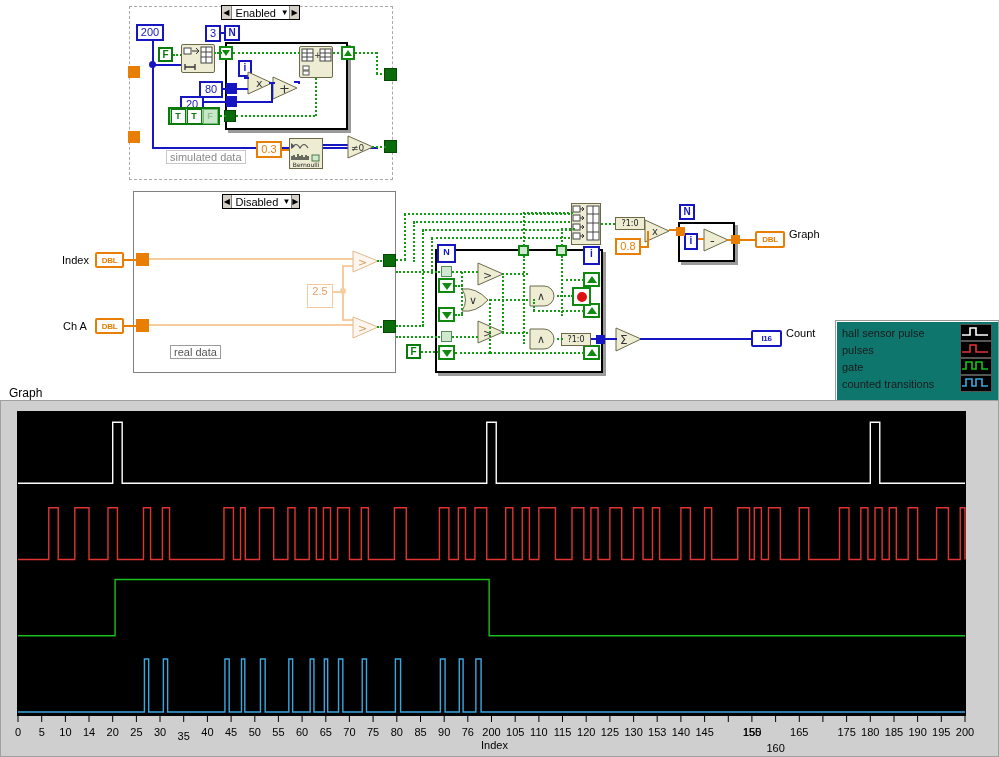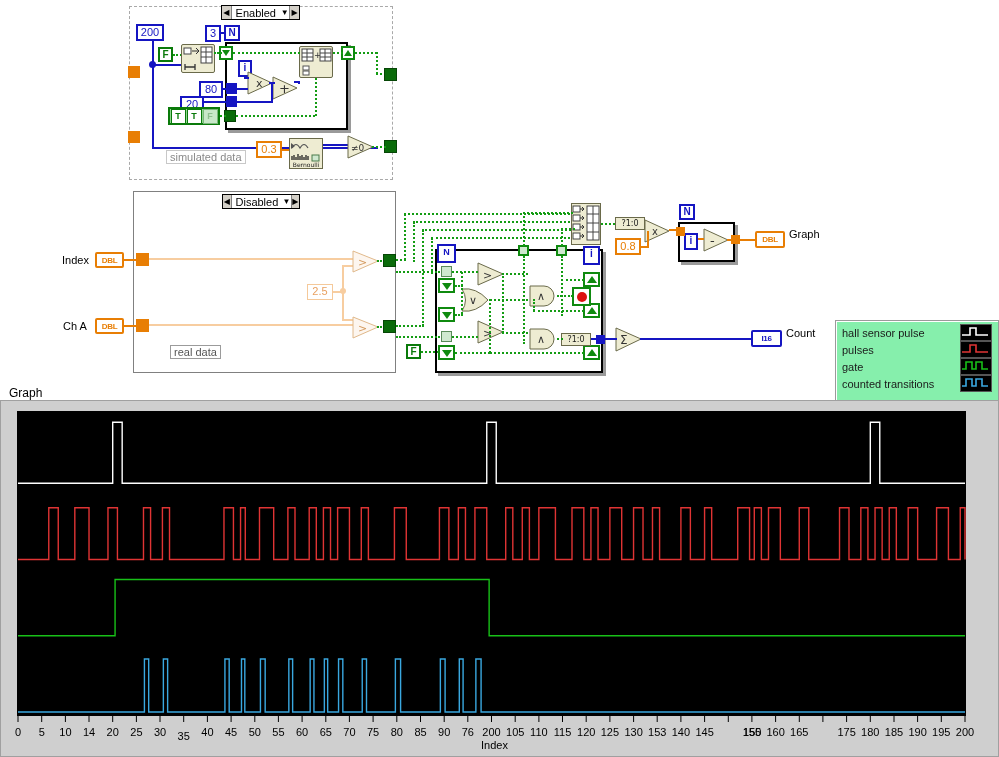--- a/index.html
+++ b/index.html
@@ -60,21 +60,21 @@
   .termbox{position:absolute;display:flex;align-items:center;justify-content:center;
            font-size:8px;font-weight:bold;letter-spacing:-.3px;box-sizing:border-box;}
   .term-dbl{border:2px solid #e87e04;color:#e87e04;background:#fff;border-radius:2px;}
   .term-i16{border:2px solid #1515c2;color:#1515c2;background:#fff;border-radius:2px;}
 
   
   .prim-tri{position:absolute;}
   .node{position:absolute;background:#eeecd2;border:1px solid #6a6a4a;box-sizing:border-box;}
 
   
-  .legend{position:absolute;background:#86efac;border:1px solid #9a9a9a;
+  .legend{position:absolute;background:#0f766e;border:1px solid #9a9a9a;
           box-shadow:1px 1px 0 #fff inset;}
   .legend-row{display:flex;align-items:center;height:17px;padding:0 4px;}
   .legend-name{font-size:11px;color:#1a1a1a;flex:1;white-space:nowrap;}
   .legend-swatch{width:30px;height:15px;background:#000;border:1px solid #555;margin-left:4px;}
 
   
   .graph-wrap{position:absolute;left:0;top:400px;width:999px;height:357px;background:#cfcfcf;
               border:1px solid #a0a0a0;box-sizing:border-box;}
   .graph-title{position:absolute;left:9px;top:386px;font-size:12px;color:#000;}
   .plot{position:absolute;background:#000000;}
@@ -252,21 +252,21 @@
 
     <div class="wire w-orange" style="left:124px;top:259px;width:14px;height:2px;"></div>
     <div class="wire w-orange" style="left:124px;top:325px;width:14px;height:2px;"></div>
 
     <div class="tun tun-orange" style="left:136px;top:253px;width:13px;height:13px;"></div>
     <div class="tun tun-orange" style="left:136px;top:319px;width:13px;height:13px;"></div>
 
     <div class="wire w-paleorange" style="left:149px;top:258px;width:206px;height:2px;"></div>
     <div class="wire w-paleorange" style="left:149px;top:324px;width:206px;height:2px;"></div>
 
-    <div class="const-pale" style="left:307px;top:284px;width:26px;height:16px;">2.5</div>
+    <div class="const-pale" style="left:307px;top:284px;width:26px;height:24px;">2.5</div>
     <div class="wire w-paleorange" style="left:333px;top:291px;width:10px;height:2px;"></div>
     <div style="position:absolute;left:340px;top:288px;width:6px;height:6px;border-radius:50%;background:#f7cda0;"></div>
     <div class="wire w-paleorange" style="left:342px;top:266px;width:2px;height:26px;"></div>
     <div class="wire w-paleorange" style="left:342px;top:292px;width:2px;height:29px;"></div>
     <div class="wire w-paleorange" style="left:342px;top:265px;width:14px;height:2px;"></div>
     <div class="wire w-paleorange" style="left:342px;top:319px;width:14px;height:2px;"></div>
 
     <div class="prim-tri" style="left:352px;top:250px;">
       <svg width="28" height="23" viewBox="0 0 28 23">
         <polygon points="1,1 26,11 1,22" fill="#fdf6ef" stroke="#e0b88a"></polygon>
@@ -595,21 +595,21 @@
           <span class="ticklbl" style="left:521.9px;top:0px;">110</span>
           <span class="ticklbl" style="left:545.5px;top:0px;">115</span>
           <span class="ticklbl" style="left:569.2px;top:0px;">120</span>
           <span class="ticklbl" style="left:592.9px;top:0px;">125</span>
           <span class="ticklbl" style="left:616.6px;top:0px;">130</span>
           <span class="ticklbl" style="left:640.2px;top:0px;">153</span>
           <span class="ticklbl" style="left:663.9px;top:0px;">140</span>
           <span class="ticklbl" style="left:687.6px;top:0px;">145</span>
           <span class="ticklbl" style="left:711.3px;top:0px;margin-left:24px;">150</span>
           <span class="ticklbl" style="left:734.9px;top:0px;">155</span>
-          <span class="ticklbl" style="left:758.6px;top:0px;">160</span>
+          <span class="ticklbl" style="left:758.6px;top:16px;">160</span>
           <span class="ticklbl" style="left:782.3px;top:0px;">165</span>
           <span class="ticklbl" style="left:805.9px;top:0px;margin-top:30px;">170</span>
           <span class="ticklbl" style="left:829.6px;top:0px;">175</span>
           <span class="ticklbl" style="left:853.3px;top:0px;">180</span>
           <span class="ticklbl" style="left:877.0px;top:0px;">185</span>
           <span class="ticklbl" style="left:900.6px;top:0px;">190</span>
           <span class="ticklbl" style="left:924.3px;top:0px;">195</span>
           <span class="ticklbl" style="left:948.0px;top:0px;">200</span>
         </div>
     </div>

